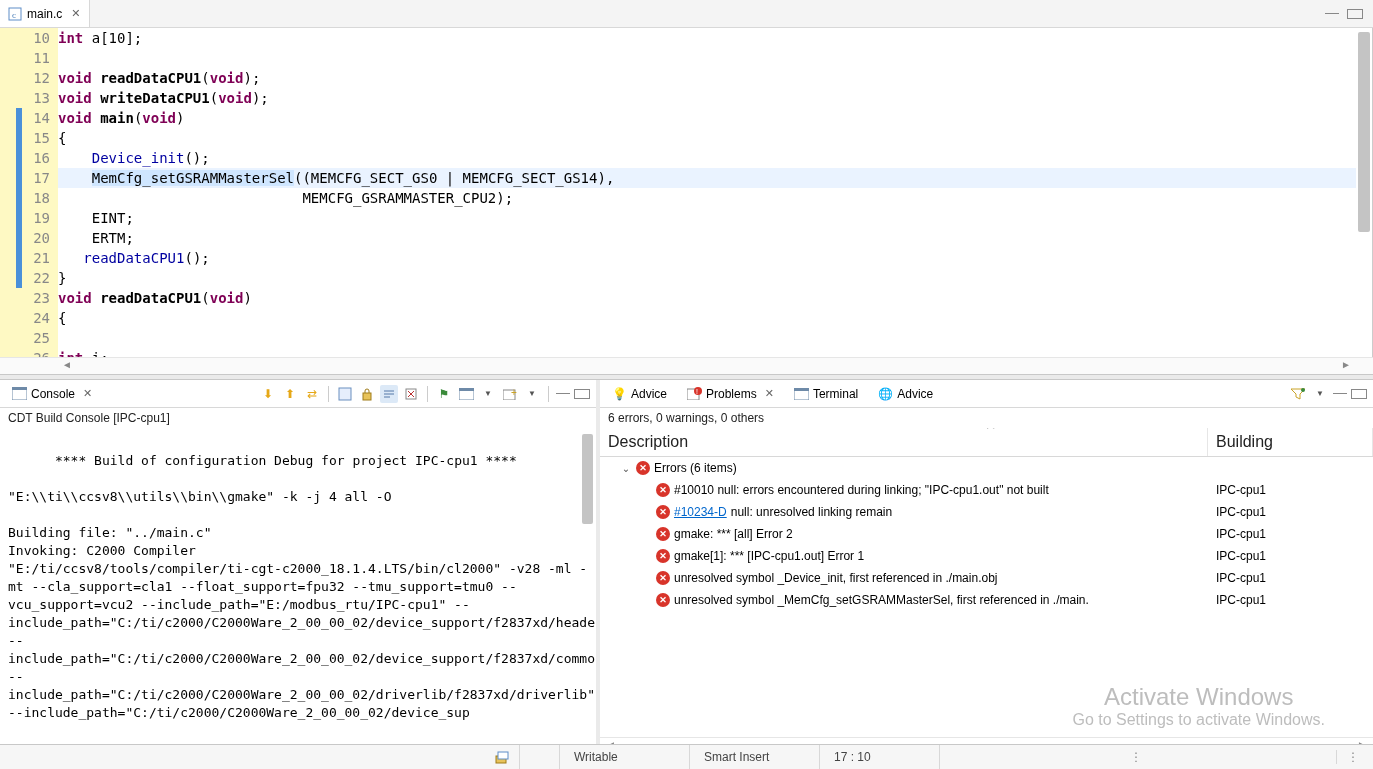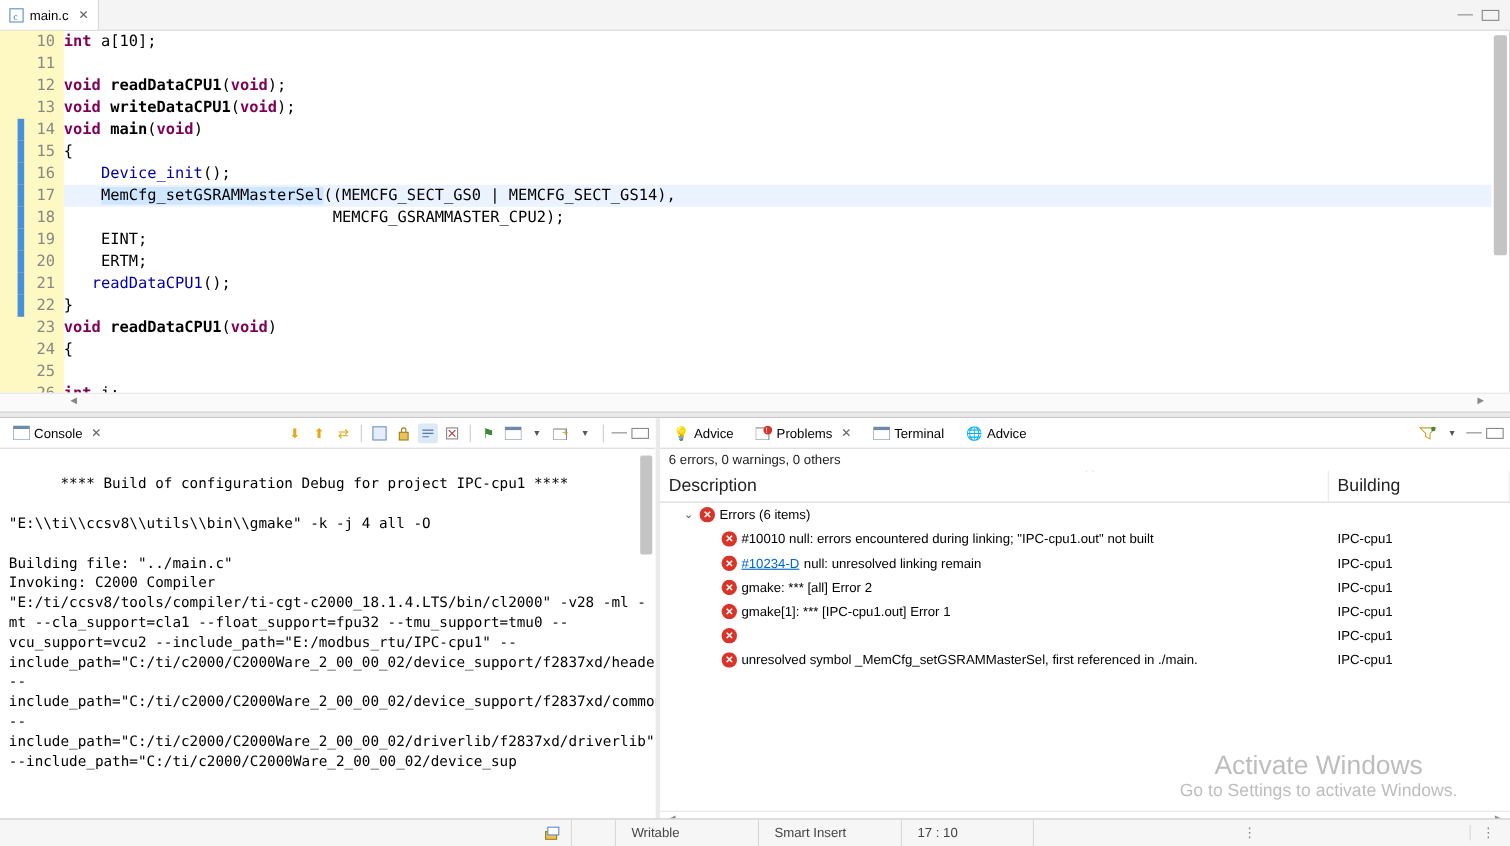--- a/index.html
+++ b/index.html
@@ -195,20 +195,21 @@
               <rect x="0" y="2" width="12" height="10" fill="#fff" stroke="#888"></rect>
               <text x="8" y="8" font-size="10" fill="#c9a227">+</text>
             </svg>
           </span>
         <span class="btn" style="font-size:8px">▼</span>
         <span class="sep"></span>
         <span class="win-min"></span>
         <span class="win-ctrl"></span>
       </div>
     </div>
+    <div class="subhdr">CDT Build Console [IPC-cpu1]</div>
     <div class="console-body">
       <span id="console-text">**** Build of configuration Debug for project IPC-cpu1 ****
 
 "E:\\ti\\ccsv8\\utils\\bin\\gmake" -k -j 4 all -O
 
 Building file: "../main.c"
 Invoking: C2000 Compiler
 "E:/ti/ccsv8/tools/compiler/ti-cgt-c2000_18.1.4.LTS/bin/cl2000" -v28 -ml -mt --cla_support=cla1 --float_support=fpu32 --tmu_support=tmu0 --vcu_support=vcu2 --include_path="E:/modbus_rtu/IPC-cpu1" --include_path="C:/ti/c2000/C2000Ware_2_00_00_02/device_support/f2837xd/headers/source" --include_path="C:/ti/c2000/C2000Ware_2_00_00_02/device_support/f2837xd/common/source" --include_path="C:/ti/c2000/C2000Ware_2_00_00_02/driverlib/f2837xd/driverlib" --include_path="C:/ti/c2000/C2000Ware_2_00_00_02/device_sup</span>
       <div class="console-sb"><div class="thumb"></div></div>
     </div>
@@ -299,20 +300,21 @@
           <div class="prow">
             <div class="cdesc indent2">
               <span class="err-ico">✕</span> 
               <span>gmake[1]: *** [IPC-cpu1.out] Error 1</span>
             </div>
             <div class="cres">IPC-cpu1</div>
           </div>
           <div class="prow">
             <div class="cdesc indent2">
               <span class="err-ico">✕</span> 
+              <span>unresolved symbol _Device_init, first referenced in ./main.obj</span>
             </div>
             <div class="cres">IPC-cpu1</div>
           </div>
           <div class="prow">
             <div class="cdesc indent2">
               <span class="err-ico">✕</span> 
               <span>unresolved symbol _MemCfg_setGSRAMMasterSel, first referenced in ./main.</span>
             </div>
             <div class="cres">IPC-cpu1</div>
           </div>

